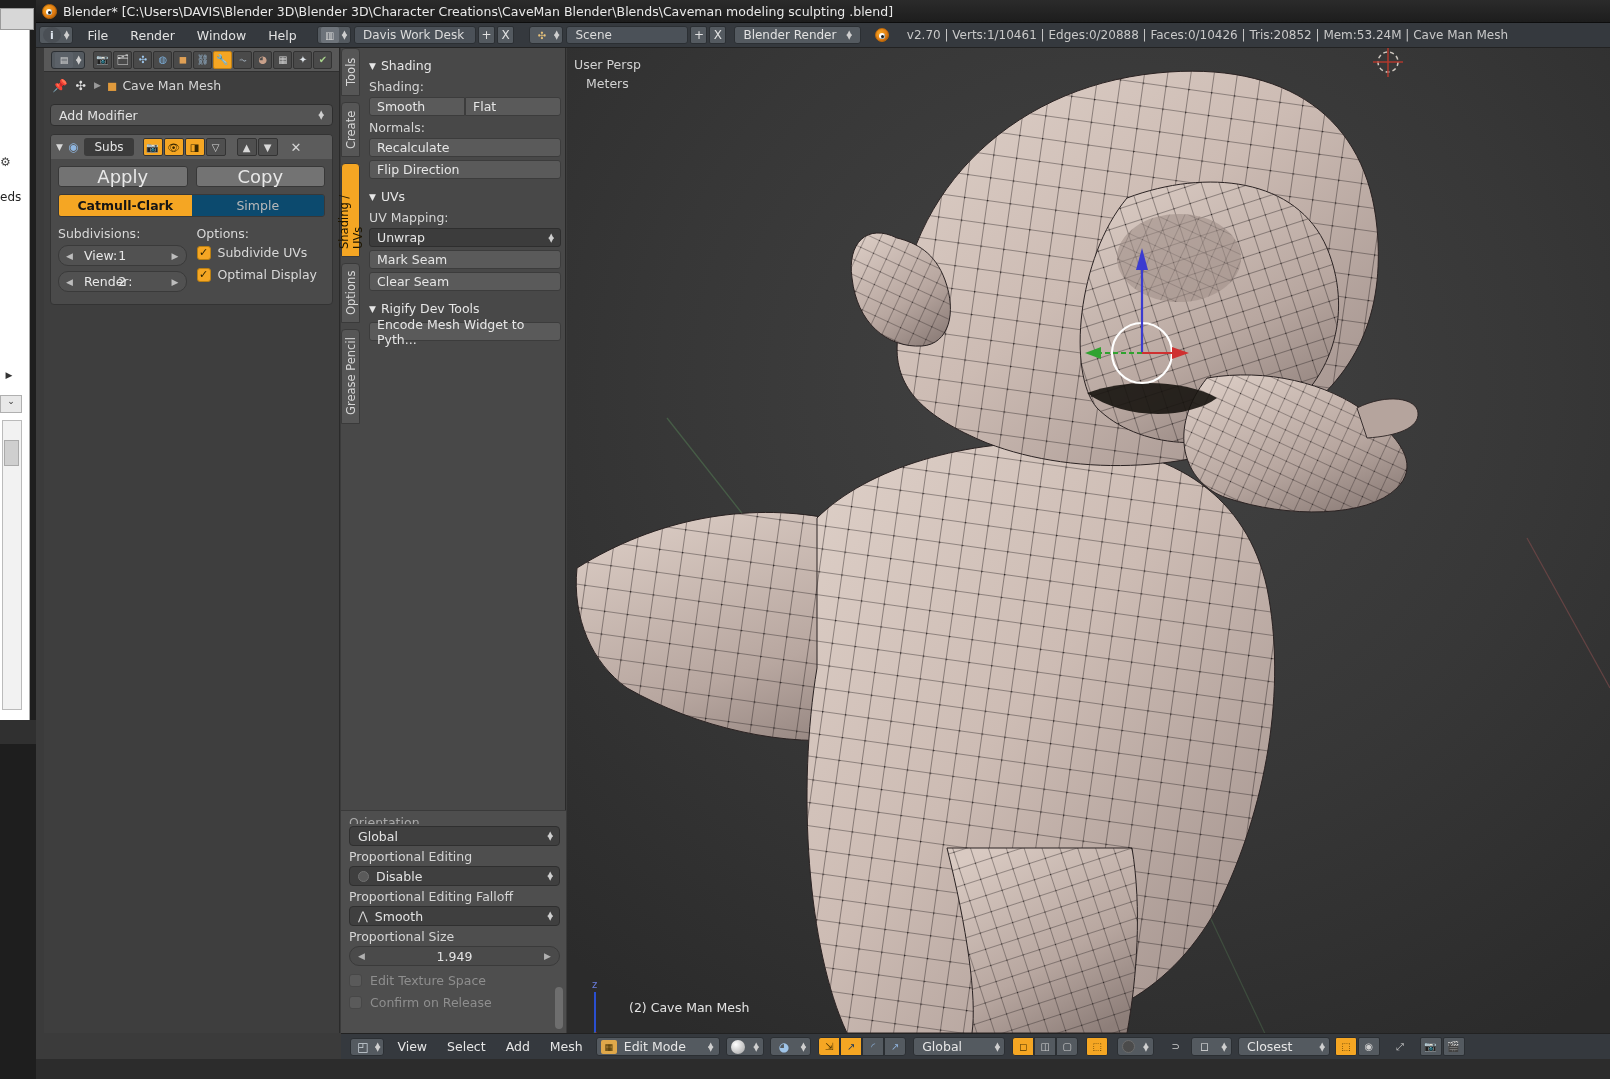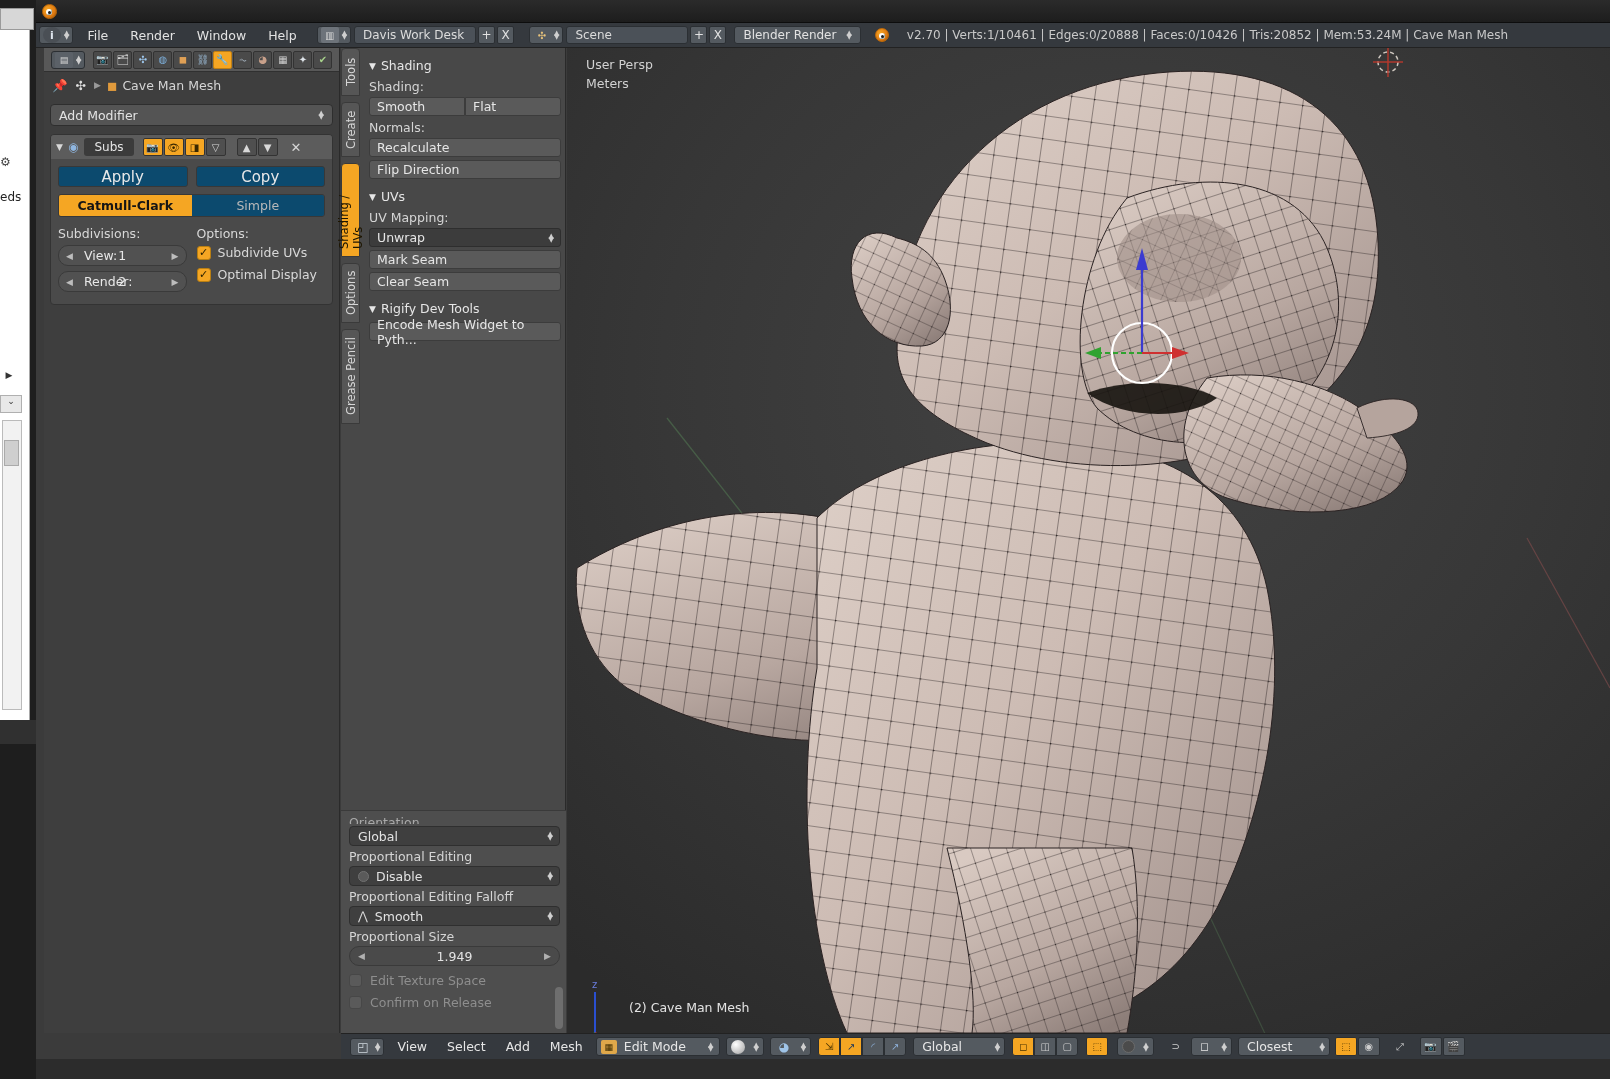--- a/index.html
+++ b/index.html
@@ -103,22 +103,22 @@
   .mod-head { height:24px; display:flex; align-items:center; gap:3px; padding:0 5px; background:#5c5c5c; border-radius:3px 3px 0 0;}
   .mod-name { background:#3b3b3b; border-radius:3px; padding:2px 10px; font-size:12px; color:#e4e4e4;}
   .sq {
     width:20px;height:18px;border:1px solid #333;border-radius:2px;
     display:flex;align-items:center;justify-content:center;font-size:10px;background:#4f4f4f;
   }
   .sq.on { background:#f5a623; color:#3a2800; }
   .mod-body { padding:7px; }
   .row { display:flex; gap:8px; }
   .btn {
-    flex:1; height:21px; background:#0c4a6e; border:1px solid #383838; border-radius:3px;
-    display:flex; align-items:center; justify-content:center; font-size:15px; color:#e8e8e8;
+    flex:1; height:21px; background:#737373; border:1px solid #383838; border-radius:3px;
+    display:flex; align-items:center; justify-content:center; font-size:18px; color:#e8e8e8;
   }
   .seg { display:flex; margin-top:7px; border-radius:3px; overflow:hidden; border:1px solid #383838; }
   .seg > div { flex:1; height:21px; display:flex; align-items:center; justify-content:center; font-size:12.5px; }
   .seg .on { background:#f5a623; color:#151515; font-weight:bold;}
   .seg .off { background:#0c4a6e; color:#b9b9b9; }
   .lbl { font-size:12.5px; color:#d8d8d8; margin:9px 0 4px; }
   .numfield {
     height:21px; background:#515151; border:1px solid #3a3a3a; border-radius:10px;
     display:flex; align-items:center; justify-content:space-between; padding:0 7px;
     font-size:12.5px; color:#e8e8e8; margin-bottom:5px;
@@ -227,20 +227,21 @@
   <div class="bg-window" style="left:0;top:370px;width:18px;height:16px;background:#ffffff;color:#333;font-size:9px;text-align:center;">▶</div>
   <div class="bg-window" style="left:0;top:395px;width:22px;height:18px;background:#e8e8e8;border:1px solid #b0b0b0;color:#333;font-size:9px;text-align:center;">⌄</div>
   <div class="bg-window" style="left:2px;top:420px;width:20px;height:290px;background:#f2f2f2;border:1px solid #bbb;"></div>
   <div class="bg-window" style="left:4px;top:440px;width:15px;height:26px;background:#cfcfcf;border:1px solid #aaa;"></div>
   <div class="bg-shadow" style="left:0;top:720px;width:36px;height:24px;background:#303030;"></div>
 
   <div id="blender">
 
     <div class="titlebar">
       <div class="blender-logo"></div>
+      <span>Blender* [C:\Users\DAVIS\Blender 3D\Blender 3D\Character Creations\CaveMan Blender\Blends\Caveman modeling sculpting .blend]</span>
     </div>
 
     <div class="topbar">
       <div class="ed-dropdown">
         <span class="ico" style="background:#4a4f55;border-radius:50%;color:#dfe6ee;font-weight:bold;font-size:11px;">i</span>
         <span class="updown">
             <span>▲</span>
             <span>▼</span>
           </span>
       </div>
@@ -567,21 +568,21 @@
         <g transform="translate(28,930)">
           <line x1="0" y1="55" x2="0" y2="14" stroke="#2a4fd0" stroke-width="2"></line>
           <text x="-3" y="10" fill="#6a7de0" font-size="10" font-family="DejaVu Sans">z</text>
           <line x1="0" y1="55" x2="-22" y2="70" stroke="#2f8a2f" stroke-width="2"></line>
           <text x="-32" y="76" fill="#4fbb4f" font-size="10" font-family="DejaVu Sans">y</text>
           <line x1="0" y1="55" x2="24" y2="68" stroke="#b03030" stroke-width="2"></line>
           <text x="28" y="74" fill="#d05858" font-size="10" font-family="DejaVu Sans">x</text>
         </g>
       </svg>
 
-      <div class="vp-text" style="left:19px; top:9px;">User Persp</div>
+      <div class="vp-text" style="left:7px; top:9px;">User Persp</div>
       <div class="vp-text" style="left:19px; top:28px;">Meters</div>
       <div class="vp-objname">(2) Cave Man Mesh</div>
     </div>
 
     <div id="vpheader">
       <div class="ed-dropdown">
         <span class="ico" style="color:#cfd6dd;font-size:12px;">◰</span>
         <span class="updown">
             <span>▲</span>
             <span>▼</span>

